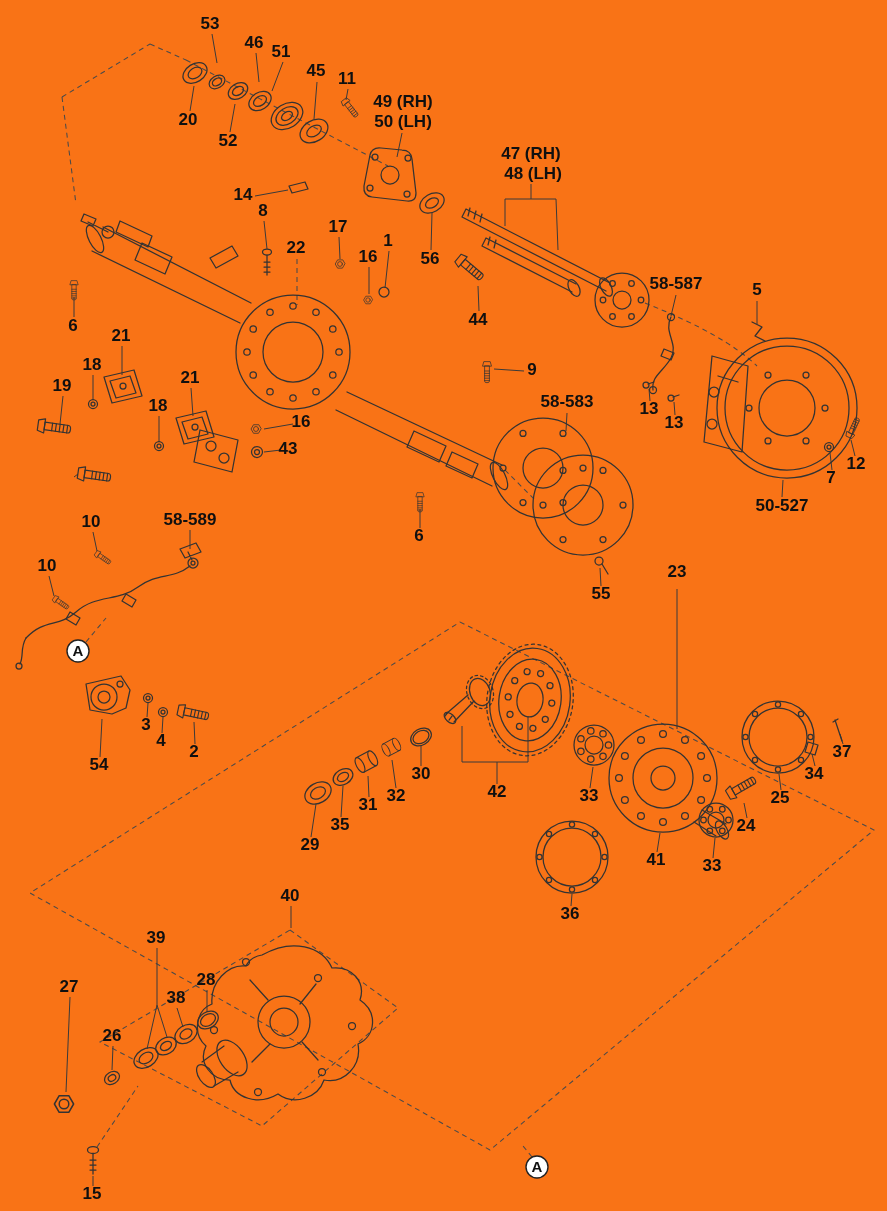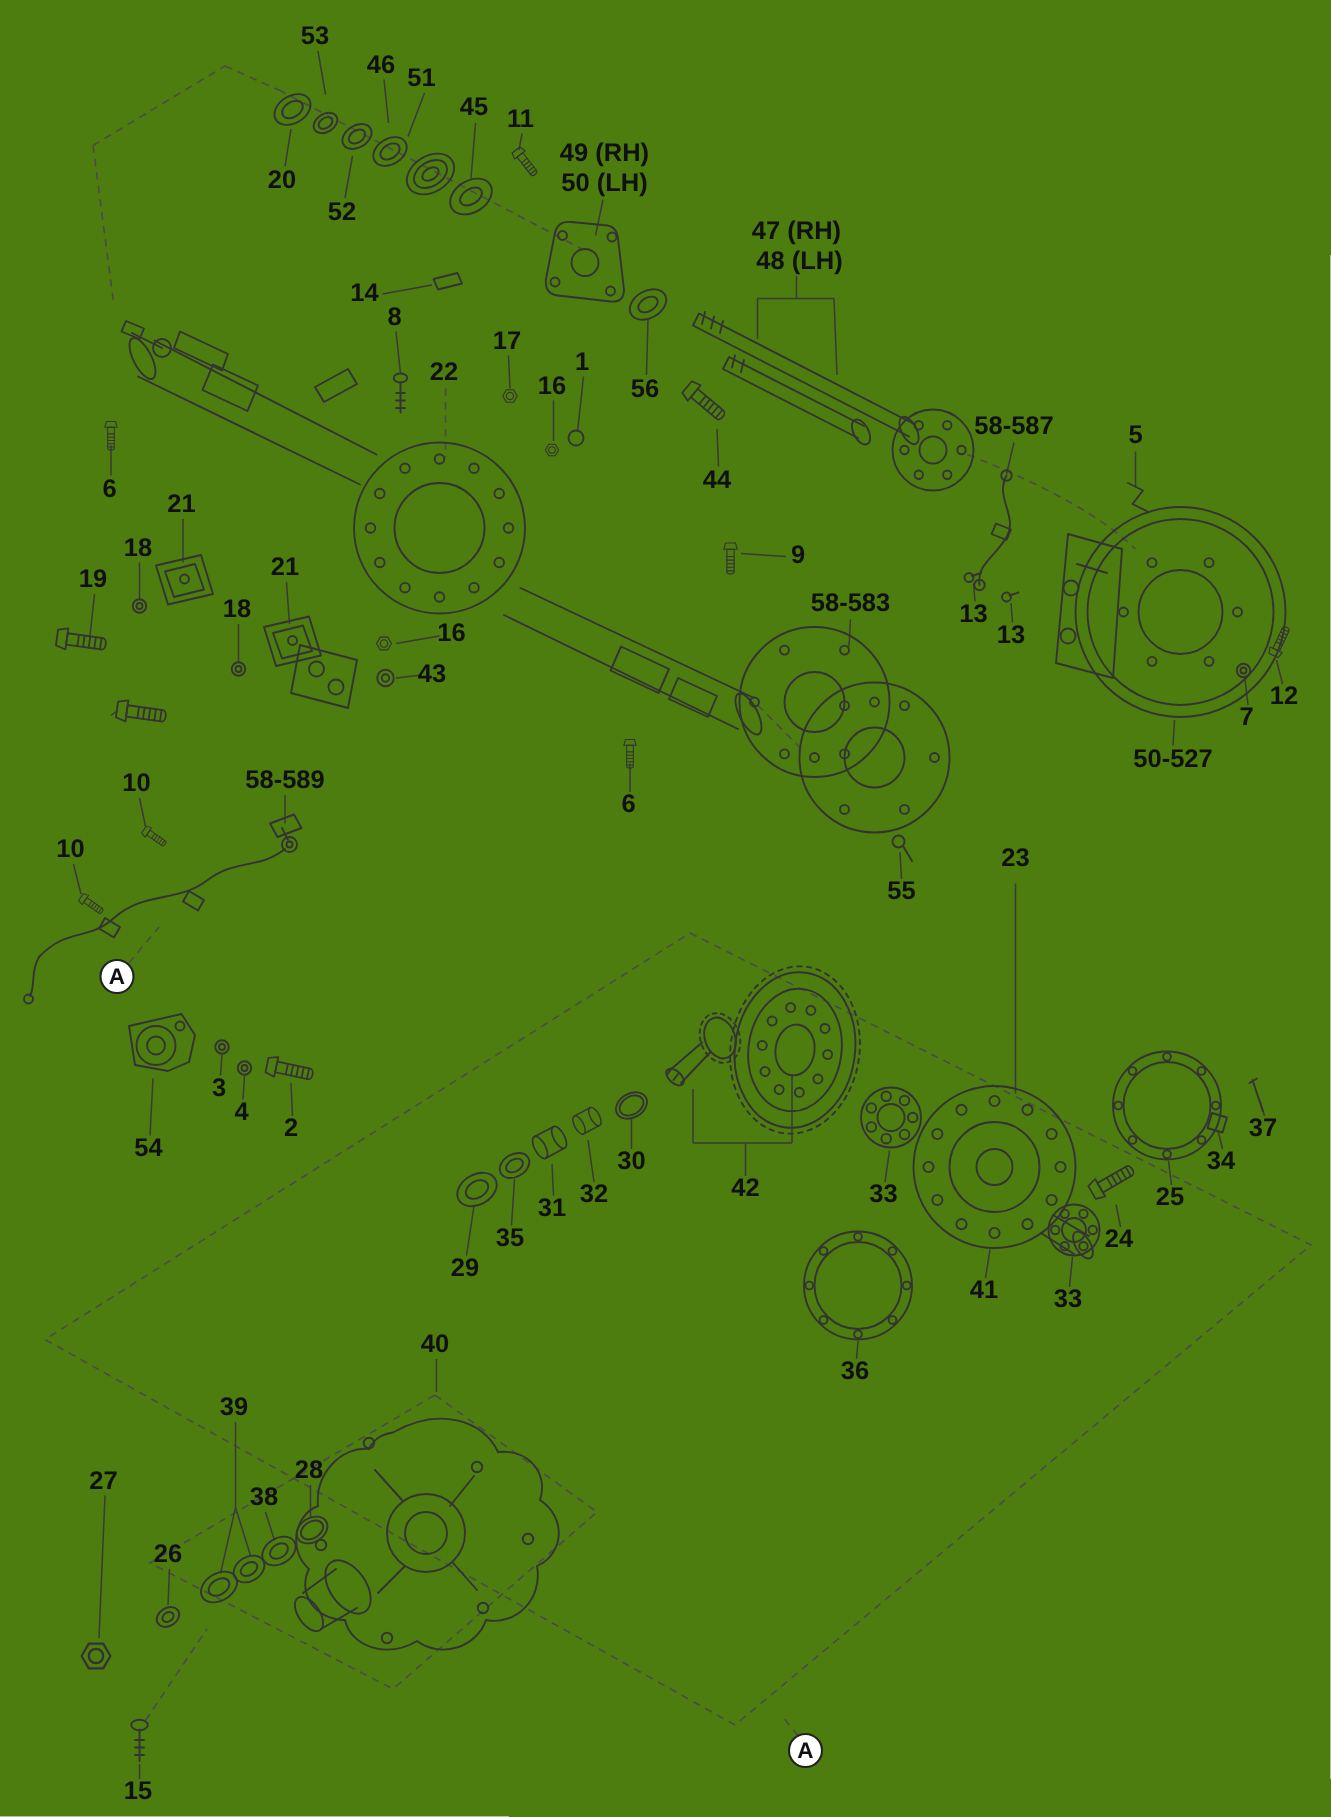--- a/index.html
+++ b/index.html
@@ -1,16 +1,16 @@
 <!DOCTYPE html>
 <html><head>
 <meta charset="utf-8">
 <style>
   html,body{margin:0;padding:0;background:#ffffff;}
-  .page{position:relative;width:887px;height:1211px;background:#4d7c0f;overflow:hidden;}
+  .page{position:relative;width:887px;height:1211px;background:#f97316;overflow:hidden;}
   svg{display:block;}
   .part-line{fill:none;stroke:#333;stroke-width:1.25;stroke-linecap:round;stroke-linejoin:round;}
   .leader{fill:none;stroke:#3a3a3a;stroke-width:1;}
   .dashed{fill:none;stroke:#4a4a4a;stroke-width:1.05;stroke-dasharray:5 4;}
   .holering{fill:none;stroke:none;}
   .part-label{font-family:"Liberation Sans",sans-serif;font-size:17px;font-weight:600;fill:#101010;text-anchor:middle;dominant-baseline:middle;}
   .ref-circle{fill:#ffffff;stroke:#222;stroke-width:1.4;}
   .ref-text{font-family:"Liberation Sans",sans-serif;font-size:15px;font-weight:600;fill:#101010;text-anchor:middle;dominant-baseline:middle;}
 </style>
 </head>

